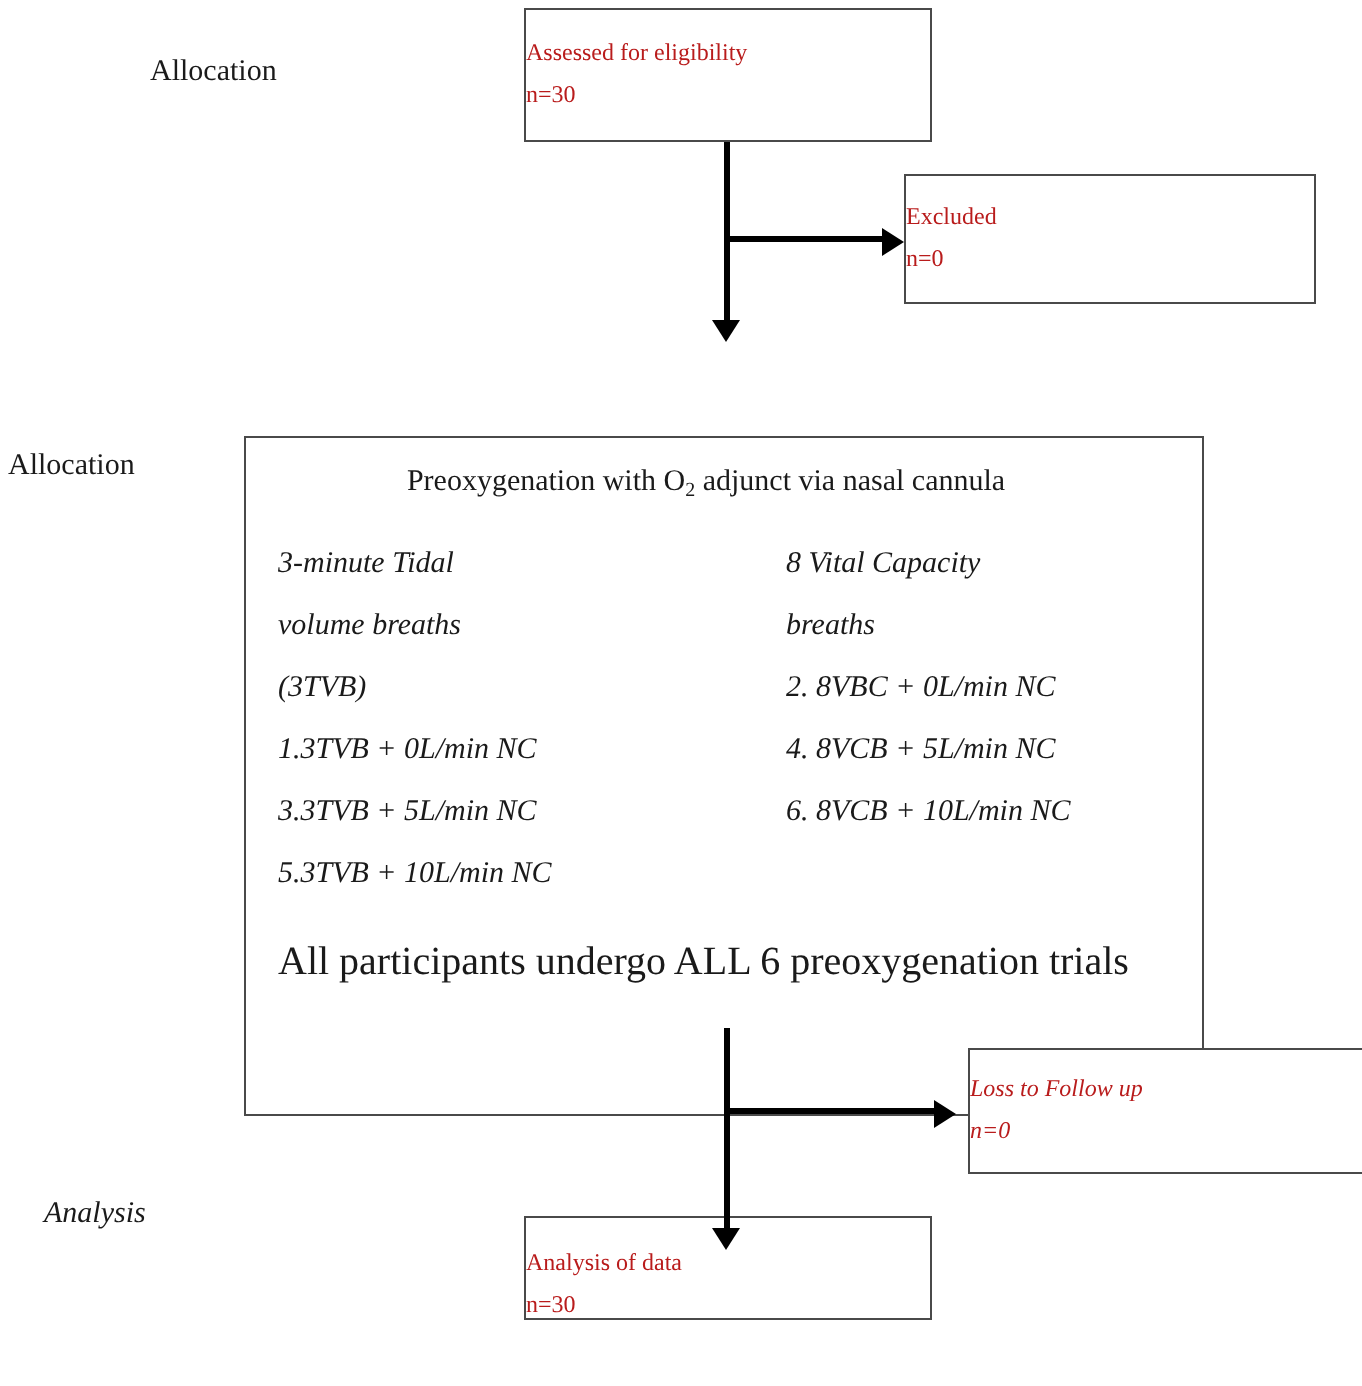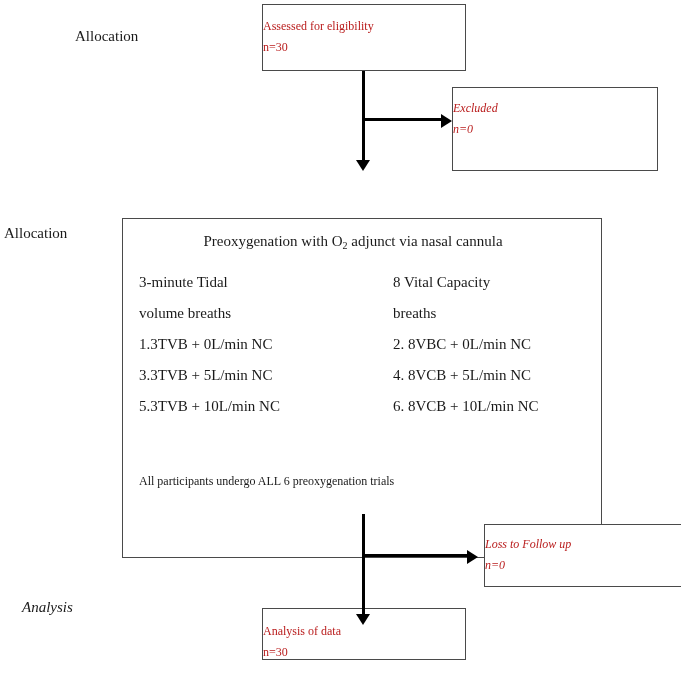--- a/index.html
+++ b/index.html
@@ -45,22 +45,21 @@
     left: 262px;
     top: 4px;
     width: 204px;
     height: 67px;
   }
   #node-assessed .node-text { top: 11px; }
   #node-excluded {
     left: 452px;
     top: 87px;
     width: 206px;
-    height: 84px;
-    font-style: italic;
+    height: 65px;
   }
   #node-excluded .node-text { top: 10px; }
   #node-allocation {
     left: 122px;
     top: 174px;
     width: 480px;
     height: 340px;
     margin-top: 44px;
   }
   #node-loss {
@@ -98,26 +97,26 @@
   }
   .alloc-col {
     position: absolute;
     top: 48px;
     font-size: 15px;
     line-height: 31px;
     white-space: nowrap;
   }
   .alloc-col-left { left: 16px; }
   .alloc-col-right { left: 270px; }
-  .alloc-row { display: block; height: 31px; }
+  .alloc-row { display: block; height: 31px; font-style: italic; }
   .alloc-footer {
     position: absolute;
     left: 16px;
     top: 252px;
-    font-size: 12px;
+    font-size: 20px;
     line-height: 20px;
     white-space: nowrap;
   }
 
   .conn {
     position: absolute;
     background: #000000;
   }
   .conn-v { width: 3px; }
   .conn-h { height: 3px; }
@@ -177,20 +176,21 @@
   </div>
 
   <div class="node" id="node-allocation">
     <div class="alloc-title">
       <span>Preoxygenation with O</span><sub>2</sub><span> adjunct via nasal cannula</span>
     </div>
 
     <div class="alloc-col alloc-col-left">
       <span class="alloc-row">3-minute Tidal</span>
       <span class="alloc-row">volume breaths</span>
+      <span class="alloc-row">(3TVB)</span>
       <span class="alloc-row">1.3TVB + 0L/min NC</span>
       <span class="alloc-row">3.3TVB + 5L/min NC</span>
       <span class="alloc-row">5.3TVB + 10L/min NC</span>
     </div>
 
     <div class="alloc-col alloc-col-right">
       <span class="alloc-row">8 Vital Capacity</span>
       <span class="alloc-row">breaths</span>
       <span class="alloc-row">2. 8VBC + 0L/min NC</span>
       <span class="alloc-row">4. 8VCB + 5L/min NC</span>

